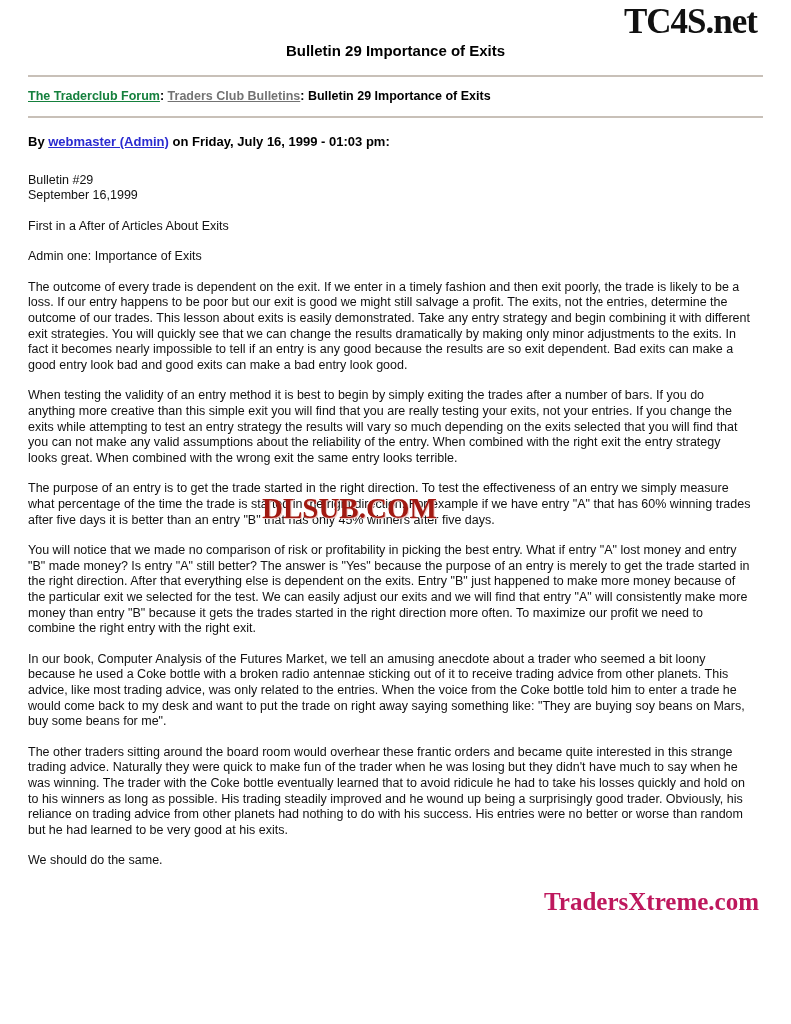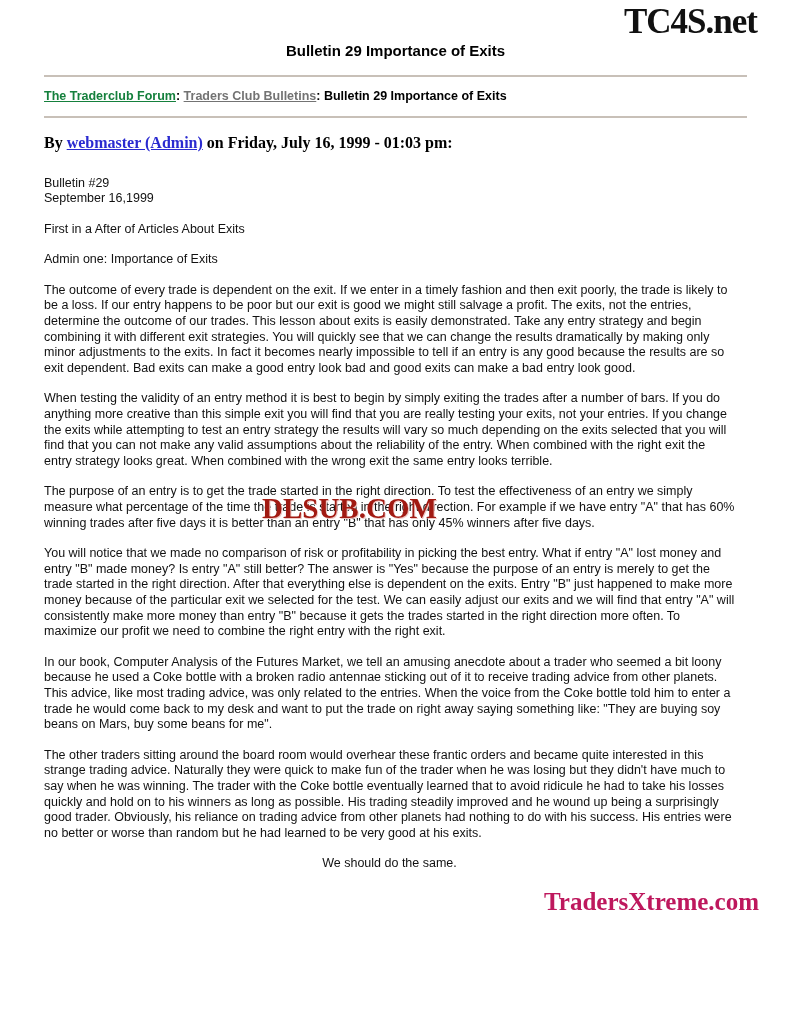--- a/index.html
+++ b/index.html
@@ -13,21 +13,21 @@
     font-family: "Liberation Sans", sans-serif;
     color: #000000;
     position: relative;
     overflow: hidden;
   }
   .page {
     position: relative;
     width: 791px;
     height: 932px;
     box-sizing: border-box;
-    padding: 0 44px;
+    padding: 0 28px;
   }
   
   .logo-top {
     position: absolute;
     top: 2px;
     right: 34px;
     font-family: "Liberation Serif", serif;
     font-size: 35px;
     font-weight: bold;
     color: #111111;
@@ -61,23 +61,22 @@
   .breadcrumb a {
     text-decoration: underline;
   }
   .crumb-forum { color: #15803d; }
   .crumb-bulletins { color: #737373; }
   .crumb-current { color: #000000; }
   .crumb-sep { color: #000000; }
   
   .byline {
     margin-top: 16px;
-    font-size: 16px;
+    font-size: 13px;
     font-weight: bold;
-    font-family: Liberation Serif, serif;
   }
   .byline .by-word { font-weight: bold; }
   .byline a {
     color: #2a2ad0;
     text-decoration: underline;
   }
   
   .body-text {
     margin-top: 24px;
     font-size: 12.5px;
@@ -85,21 +84,20 @@
     color: #111111;
   }
   .body-text p {
     margin: 0 12px 15px 0;
   }
   .body-text p.tight {
     margin-bottom: 0;
   }
   .body-text p.last {
     margin-bottom: 0;
-    text-align: center;
   }
   
   .watermark {
     position: absolute;
     left: 262px;
     top: 492px;
     font-family: "Liberation Serif", serif;
     font-size: 29px;
     font-weight: bold;
     color: #a11a12;

